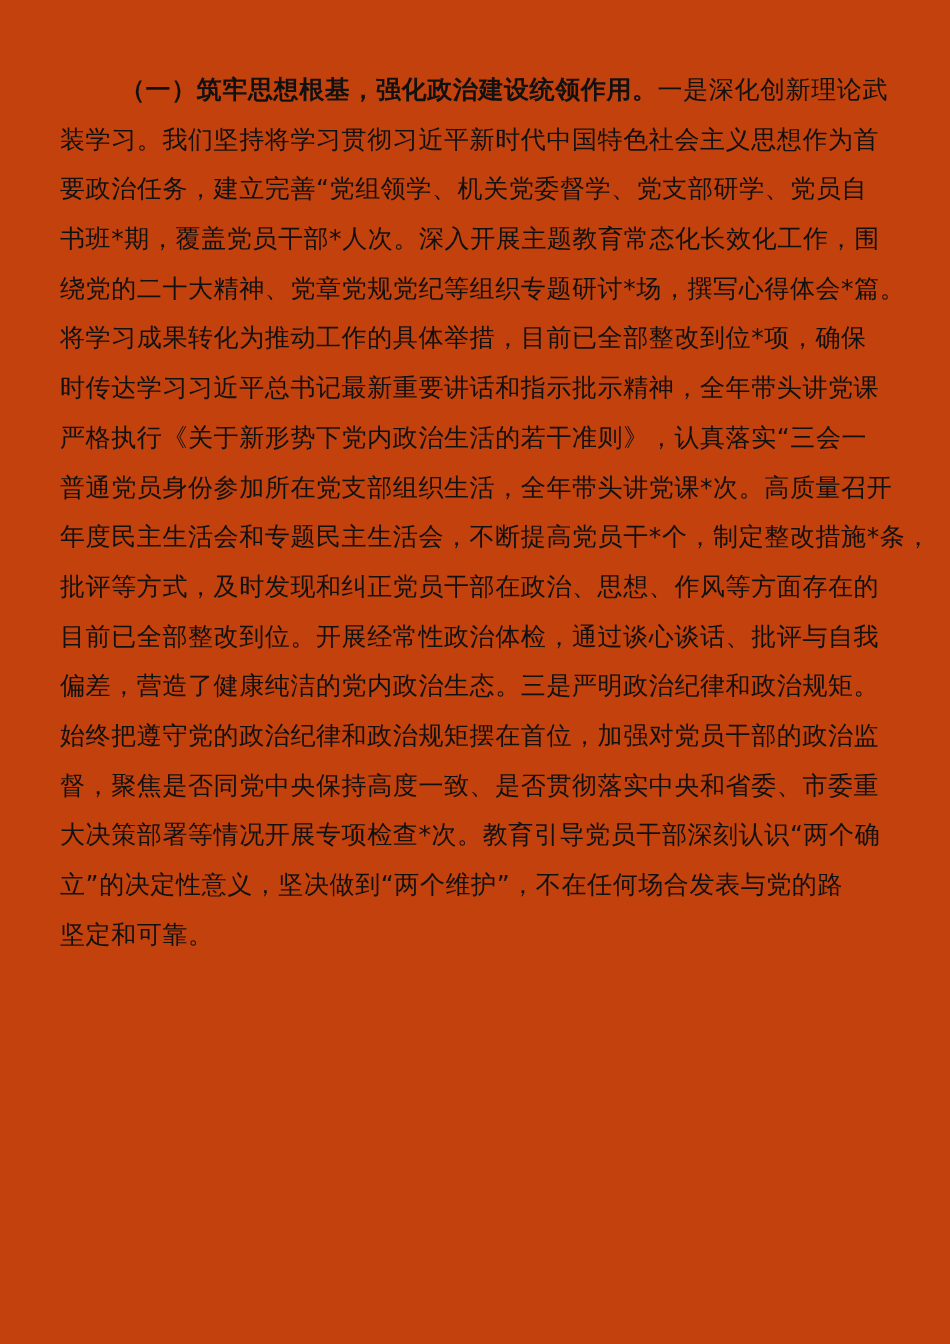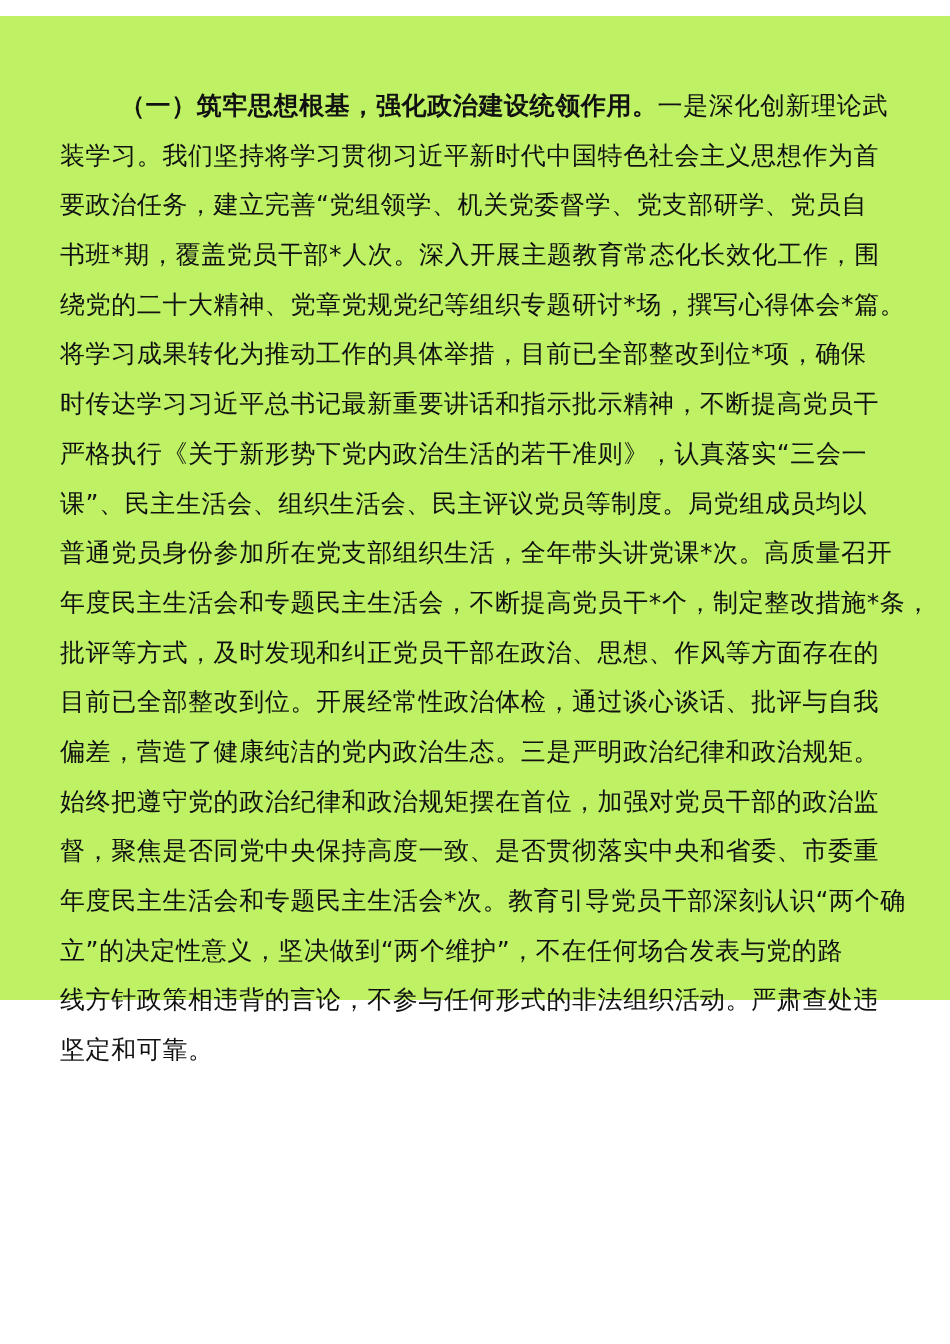--- a/index.html
+++ b/index.html
@@ -1,43 +1,41 @@
 <!DOCTYPE html>
 <html><head>
 <meta charset="utf-8">
 <style>
   html, body { margin: 0; padding: 0; background: #ffffff; }
   body { width: 950px; height: 1344px; position: relative; overflow: hidden;
          font-family: "DejaVu Sans", "Liberation Sans", sans-serif; color: #111111; }
-  .page { position: absolute; left: 0; top: 16px; width: 950px; height: 984px; background: #bef264; }
+  .page { position: absolute; left: 0; top: 0; width: 950px; height: 1344px; background: #c2410c; }
   .para { position: absolute; left: 60px; top: 70px; width: 830px; }
   .line { height: 49.7px; line-height: 40px; font-size: 25px; white-space: nowrap;
           letter-spacing: 0.6px; }
   .line.first { padding-left: 60px; }
   .bold { font-weight: bold; }
 </style>
 </head>
 <body>
 
 <div class="page">
   <div class="para">
     <div class="line first"><span class="bold">（一）筑牢思想根基，强化政治建设统领作用。</span><span>一是深化创新理论武</span></div>
     <div class="line">装学习。我们坚持将学习贯彻习近平新时代中国特色社会主义思想作为首</div>
     <div class="line">要政治任务，建立完善“党组领学、机关党委督学、党支部研学、党员自</div>
     <div class="line">书班*期，覆盖党员干部*人次。深入开展主题教育常态化长效化工作，围</div>
     <div class="line">绕党的二十大精神、党章党规党纪等组织专题研讨*场，撰写心得体会*篇。</div>
     <div class="line">将学习成果转化为推动工作的具体举措，目前已全部整改到位*项，确保</div>
-    <div class="line">时传达学习习近平总书记最新重要讲话和指示批示精神，不断提高党员干</div>
+    <div class="line">时传达学习习近平总书记最新重要讲话和指示批示精神，全年带头讲党课</div>
     <div class="line">严格执行《关于新形势下党内政治生活的若干准则》，认真落实“三会一</div>
-    <div class="line">课”、民主生活会、组织生活会、民主评议党员等制度。局党组成员均以</div>
     <div class="line">普通党员身份参加所在党支部组织生活，全年带头讲党课*次。高质量召开</div>
     <div class="line">年度民主生活会和专题民主生活会，不断提高党员干*个，制定整改措施*条，</div>
     <div class="line">批评等方式，及时发现和纠正党员干部在政治、思想、作风等方面存在的</div>
     <div class="line">目前已全部整改到位。开展经常性政治体检，通过谈心谈话、批评与自我</div>
     <div class="line">偏差，营造了健康纯洁的党内政治生态。三是严明政治纪律和政治规矩。</div>
     <div class="line">始终把遵守党的政治纪律和政治规矩摆在首位，加强对党员干部的政治监</div>
     <div class="line">督，聚焦是否同党中央保持高度一致、是否贯彻落实中央和省委、市委重</div>
-    <div class="line">年度民主生活会和专题民主生活会*次。教育引导党员干部深刻认识“两个确</div>
+    <div class="line">大决策部署等情况开展专项检查*次。教育引导党员干部深刻认识“两个确</div>
     <div class="line">立”的决定性意义，坚决做到“两个维护”，不在任何场合发表与党的路</div>
-    <div class="line">线方针政策相违背的言论，不参与任何形式的非法组织活动。严肃查处违</div>
     <div class="line">坚定和可靠。</div>
   </div>
 </div>
 
 </body></html>

